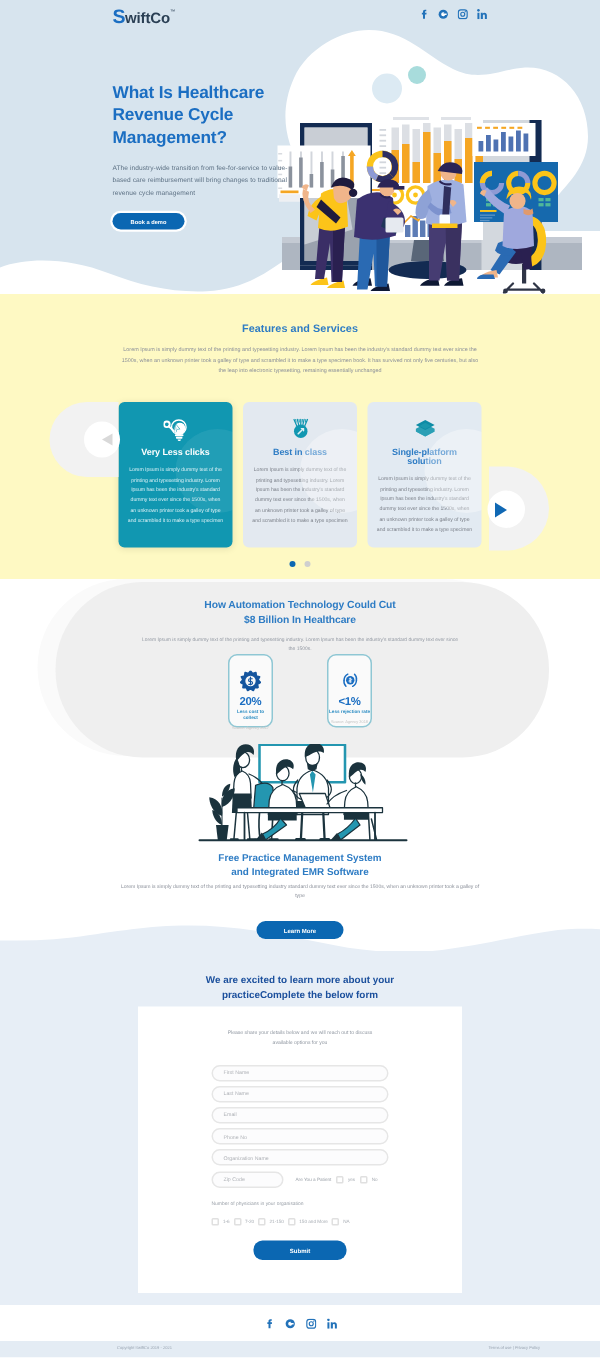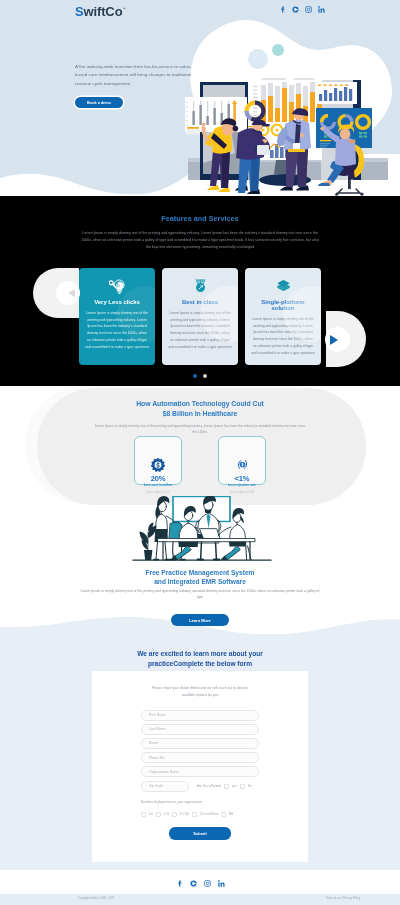--- a/index.html
+++ b/index.html
@@ -7,36 +7,36 @@
   body { font-family:"Liberation Sans", sans-serif; background:#fff; -webkit-font-smoothing:antialiased; }
   .page { position:relative; width:400px; height:905px; overflow:hidden; }
 
   
   .hero { position:relative; width:400px; height:196px; background:#d7e4ee; overflow:hidden; }
   .hero-blob { position:absolute; inset:0; }
   .hero-wave { position:absolute; left:0; bottom:0; width:400px; height:42px; z-index:1;}
   .topbar { position:absolute; top:0; left:0; width:400px; height:20px; display:flex; align-items:center; z-index:6;}
   .logo { position:absolute; left:75px; top:3px; line-height:1; }
   .logo .s { font-size:13px; font-weight:bold; color:#1b6ec2; letter-spacing:-0.3px; }
-  .logo .rest { font-size:13px; font-weight:bold; color:#2a3f54; letter-spacing:-0.1px; }
+  .logo .rest { font-size:10px; font-weight:bold; color:#2a3f54; letter-spacing:-0.1px; }
   .logo .tm { font-size:3.5px; color:#2a3f54; vertical-align:super;}
   .social { position:absolute; right:75px; top:6px; display:flex; gap:6px; align-items:center; }
   .social svg { display:block; }
 
   .hero-copy { position:absolute; left:75px; top:55px; width:118px; z-index:5;}
   .hero-title { font-size:11.5px; line-height:15px; font-weight:bold; color:#1b6ec2; letter-spacing:-0.1px;}
   .hero-body { margin-top:8px; font-size:4.4px; line-height:8.4px; color:#5d7184; letter-spacing:0.05px;}
   .btn-demo { margin-top:9px; display:inline-flex; align-items:center; justify-content:center;
      width:48px; height:11px; border-radius:6px; background:#0b67b2; color:#fff; font-size:3.8px; font-weight:bold;
      box-shadow:0 0 0 1.5px #ffffff; }
 
   .hero-art { position:absolute; left:182px; top:30px; width:218px; height:166px; z-index:4;}
 
   
-  .features { position:relative; width:400px; height:190px; background:#000000; overflow:hidden;}
+  .features { position:relative; width:400px; height:190px; background:#fef9c3; overflow:hidden;}
   .sec-title { text-align:center; font-size:7.2px; font-weight:bold; color:#2e7cc4; letter-spacing:0.05px;}
   .sec-body { margin:7px auto 0; width:240px; text-align:center; font-size:3.6px; line-height:7px; color:#8a8f99;}
 
   .cards { position:absolute; left:0; top:72px; width:400px; height:110px; }
   .card { position:absolute; top:0; width:76px; height:97px; border-radius:4px; padding:9px 6px 0; text-align:center; overflow:hidden;}
   .card.c1 { left:79px; background:#1197b1; color:#fff; box-shadow:0 1px 5px rgba(0,0,0,.10);}
   .card.c2 { left:162px; background:#e3e9f0; }
   .card.c3 { left:245px; background:#e2eaf2; }
   .card-ico { height:17px; display:flex; align-items:center; justify-content:center; }
   .card-title { margin-top:5px; font-size:6px; font-weight:bold; letter-spacing:-0.05px;}
@@ -57,21 +57,21 @@
   .dot { width:4px; height:4px; border-radius:50%; background:#cfcfcf; }
   .dot.on { background:#0b67b2; }
 
   
   .stats-wrap { position:relative; width:400px; height:124px; background:#fff; }
   .stats-bg2 { position:absolute; left:25px; top:0px; width:330px; height:118px; border-radius:59px; background:#fafafa;}
   .stats-bg { position:absolute; left:37px; top:2px; width:329px; height:117px; border-radius:58px; background:#efefef;}
   .stats-title { position:relative; text-align:center; padding-top:13px; font-size:6.9px; line-height:9.6px; font-weight:bold; color:#2e7cc4; letter-spacing:-0.05px;}
   .stats-body { position:relative; margin:5px auto 0; width:216px; text-align:center; font-size:3.3px; line-height:6.2px; color:#9298a2;}
   .stat-row { position:relative; margin-top:0px; display:flex; justify-content:center; gap:36px;}
-  .stat { width:48px; height:49px; border:0.7px solid #8fc7d4; border-radius:6px; background:#fafafa; text-align:center; padding-top:21px;}
+  .stat { width:30px; height:49px; border:0.7px solid #8fc7d4; border-radius:6px; background:#fafafa; text-align:center; padding-top:10px;}
   .stat-ico { height:14px; display:flex; align-items:center; justify-content:center;}
   .stat-num { margin-top:2px; font-size:7.6px; font-weight:bold; color:#1b6ec2; letter-spacing:-0.2px;}
   .stat-lbl { margin-top:0px; font-size:3.1px; font-weight:bold; color:#2e8ec4;}
   .stat-src { margin-top:4px; font-size:2.6px; color:#c3c3c3;}
 
   
   .emr { position:relative; width:400px; height:122px; background:#fff; overflow:visible;}
   .emr-art { position:absolute; left:127px; top:-14px; width:150px; height:74px;}
   .emr-title { position:absolute; left:0; top:58px; width:400px; text-align:center; font-size:6.6px; line-height:9.4px; font-weight:bold; color:#2e7cc4;}
   .emr-body { position:absolute; left:80px; top:78px; width:240px; text-align:center; font-size:3.4px; line-height:6.4px; color:#8a8f99;}
@@ -144,20 +144,21 @@
             <svg width="7" height="7" viewBox="0 0 10 10">
               <rect x="0.4" y="3.6" width="1.9" height="6" fill="#2272b9"></rect>
               <circle cx="1.35" cy="1.3" r="1.2" fill="#2272b9"></circle>
               <path d="M3.6 3.6h1.8v0.9c0.3-0.6 0.9-1 1.8-1 1.3 0 2.2 0.8 2.2 2.5v3.6H7.5V6.4c0-0.8-0.3-1.2-0.9-1.2-0.6 0-1 0.4-1 1.2v3.2H3.6Z" fill="#2272b9"></path>
             </svg>
           </span>
       </div>
     </div>
 
     <div class="hero-copy">
+      <h1 class="hero-title">What Is Healthcare Revenue Cycle Management?</h1>
       <p class="hero-body">AThe industry-wide transition from fee-for-service to value-based care reimbursement will bring changes to traditional revenue cycle management</p>
       <div class="btn-demo">Book a demo</div>
     </div>
 
     <svg class="hero-art" viewBox="0 0 218 166">
         <g>
           <path d="M6 128 h200 v22 h-200 z" fill="#aeb6c1"></path>
           <path d="M6 128 h200 v4 h-200 z" fill="#c4cad3"></path>
         </g>
         <g>

